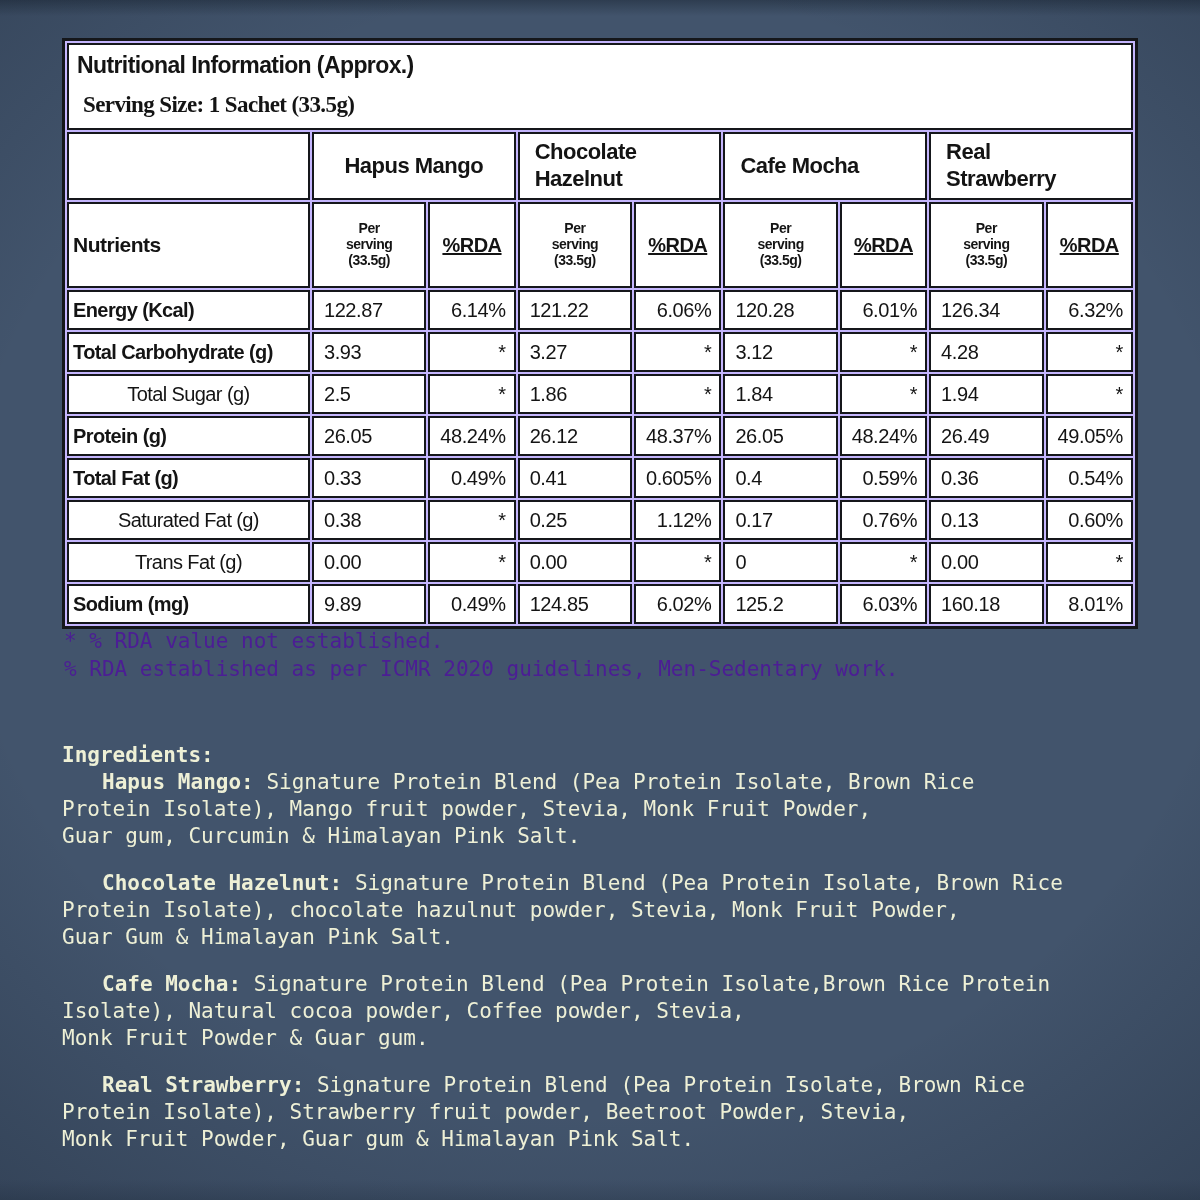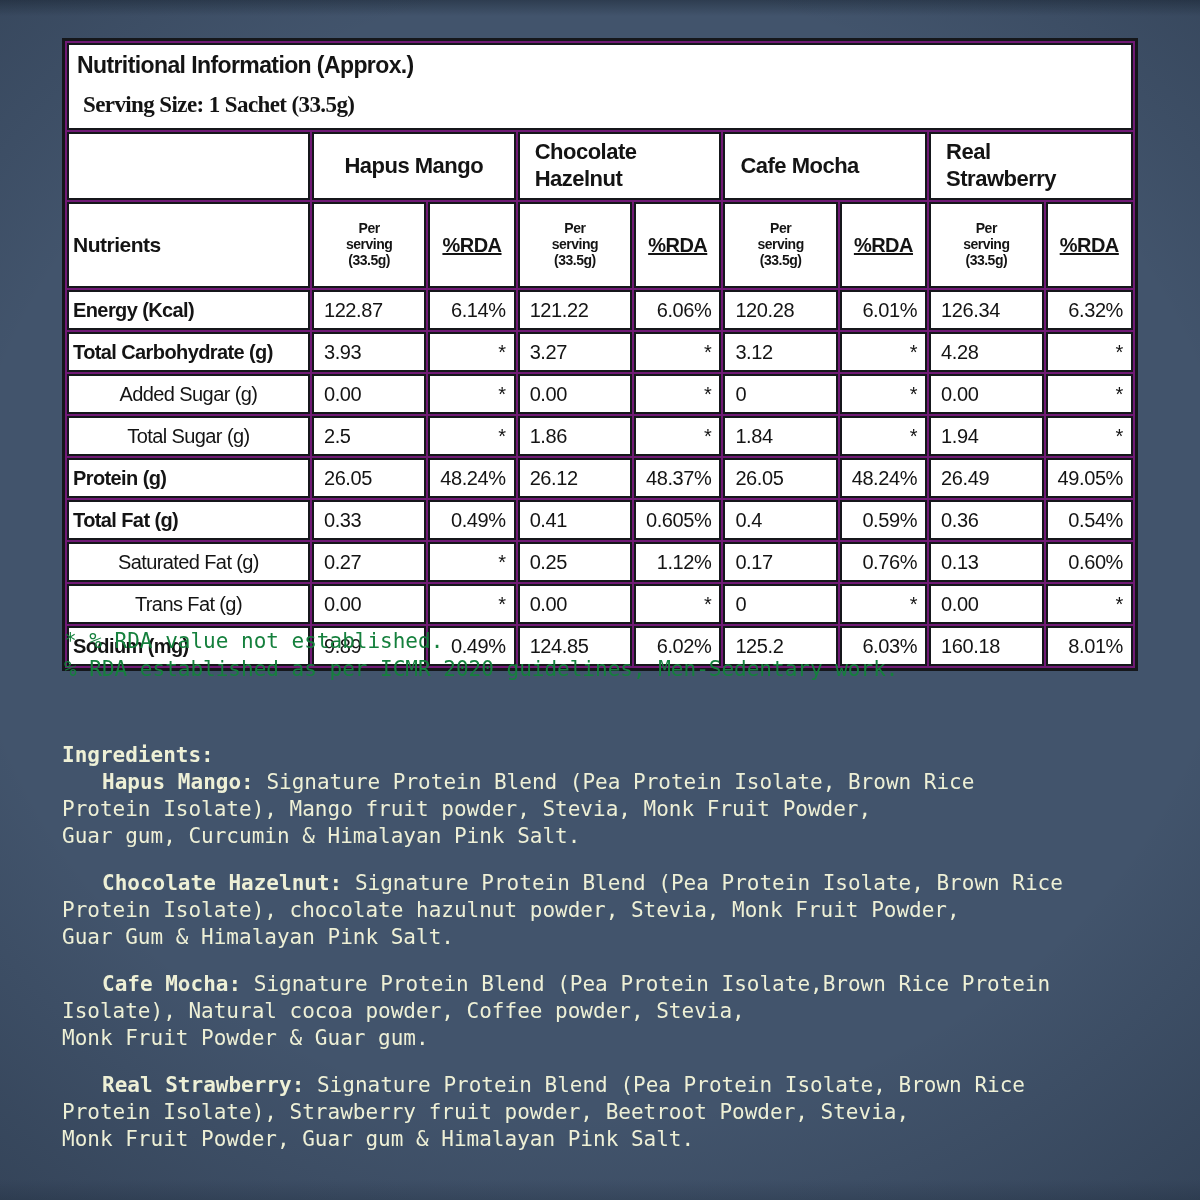--- a/index.html
+++ b/index.html
@@ -9,21 +9,21 @@
       radial-gradient(ellipse 95% 85% at 50% 46%, rgba(0,0,0,0) 55%, rgba(8,16,28,0.38) 100%),
       linear-gradient(180deg,#2e3d50 0px,#42546c 16px,#42546c 1180px,#394a60 1200px);
     font-family:"Liberation Sans",sans-serif;
   }
   .stage{position:absolute;inset:0;}
 
   
   table.nutri{
     position:absolute;left:62px;top:38px;width:1076px;
     border-collapse:separate;border-spacing:2px;table-layout:fixed;
-    background:#701a75;border:3px solid #15171b;color:#141414;
+    background:#c4b5fd;border:3px solid #15171b;color:#141414;
     letter-spacing:-0.4px;
   }
   table.nutri td{
     border:2px solid #15171b;background:#ffffff;
     overflow:hidden;box-sizing:border-box;vertical-align:middle;
   }
   td.title-cell{height:82px;padding:6px 8px;vertical-align:middle;}
   .t1,.t2{font-weight:bold;font-size:23px;letter-spacing:-0.6px;line-height:1.0;}
   .t1{margin:3px 0 16px 0;}
   .t2{margin:6px;font-family:Liberation Serif, serif;}
@@ -48,21 +48,21 @@
   td.nlabel{
     height:20px;font-weight:bold;font-size:20px;text-align:left;
     padding:0 2px 0 4px;white-space:nowrap;letter-spacing:-0.6px;
   }
   td.nlabel.sub{font-weight:normal;text-align:center;padding:0 2px;}
   td.val{height:40px;font-size:20px;text-align:left;padding:0 2px 0 10px;white-space:nowrap;}
   td.rda{height:28px;font-size:20px;text-align:right;padding:0 8px 0 2px;white-space:nowrap;}
 
   
   .notes{
-    position:absolute;left:64px;top:627px;color:#15803d;
+    position:absolute;left:64px;top:627px;color:#4c1d95;
     font-family:"DejaVu Sans Mono",monospace;font-size:21px;line-height:28px;
     white-space:nowrap;
   }
   .ingredients{
     position:absolute;left:62px;top:742px;color:#eef0d6;
     font-family:"DejaVu Sans Mono",monospace;font-size:21px;line-height:27px;
   }
   .ing-head{font-weight:bold;}
   p.ing{margin:0 0 20px 0;}
   p.ing:first-of-type{margin-top:0;}
@@ -139,31 +139,20 @@
           <td class="val">3.93</td>
           <td class="rda">*</td>
           <td class="val">3.27</td>
           <td class="rda">*</td>
           <td class="val">3.12</td>
           <td class="rda">*</td>
           <td class="val">4.28</td>
           <td class="rda">*</td>
         </tr>
         <tr>
-          <td class="nlabel sub">Added Sugar (g)</td>
-          <td class="val">0.00</td>
-          <td class="rda">*</td>
-          <td class="val">0.00</td>
-          <td class="rda">*</td>
-          <td class="val">0</td>
-          <td class="rda">*</td>
-          <td class="val">0.00</td>
-          <td class="rda">*</td>
-        </tr>
-        <tr>
           <td class="nlabel sub">Total Sugar (g)</td>
           <td class="val">2.5</td>
           <td class="rda">*</td>
           <td class="val">1.86</td>
           <td class="rda">*</td>
           <td class="val">1.84</td>
           <td class="rda">*</td>
           <td class="val">1.94</td>
           <td class="rda">*</td>
         </tr>
@@ -184,21 +173,21 @@
           <td class="rda">0.49%</td>
           <td class="val">0.41</td>
           <td class="rda">0.605%</td>
           <td class="val">0.4</td>
           <td class="rda">0.59%</td>
           <td class="val">0.36</td>
           <td class="rda">0.54%</td>
         </tr>
         <tr>
           <td class="nlabel sub">Saturated Fat (g)</td>
-          <td class="val">0.27</td>
+          <td class="val">0.38</td>
           <td class="rda">*</td>
           <td class="val">0.25</td>
           <td class="rda">1.12%</td>
           <td class="val">0.17</td>
           <td class="rda">0.76%</td>
           <td class="val">0.13</td>
           <td class="rda">0.60%</td>
         </tr>
         <tr>
           <td class="nlabel sub">Trans Fat (g)</td>

